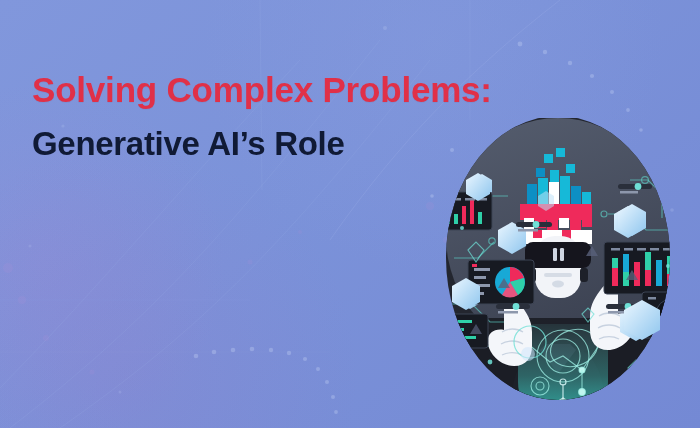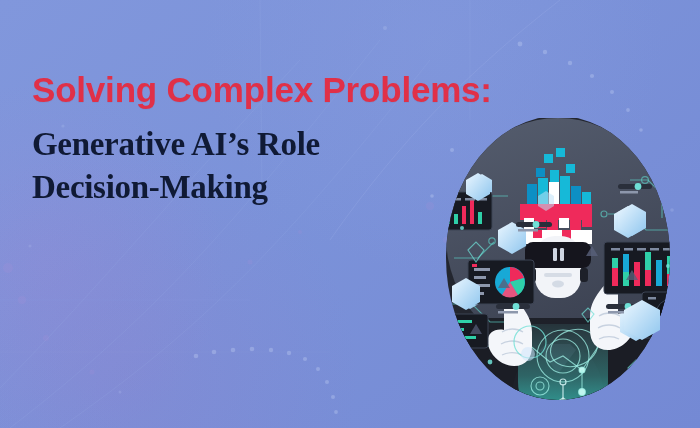--- a/index.html
+++ b/index.html
@@ -28,21 +28,21 @@
     position:absolute;left:32px;top:72px;width:540px;
   }
   .title-main{
     font-size:35px;line-height:1.0;font-weight:bold;
     color:#e03048;letter-spacing:-.2px;margin:0 0 16px 0;
     white-space:nowrap;
     text-shadow:0 1px 0 rgba(0,0,0,.04);
   }
   .title-sub{
     font-size:33px;line-height:1.30;font-weight:bold;
-    color:#101a35;letter-spacing:-.3px;margin:0;font-family:Liberation Serif, serif;
+    color:#101a35;letter-spacing:-.3px;margin:0;
   }
   .title-sub .ln{display:block;}
 
   
   .illo{
     position:absolute;left:432px;top:118px;width:268px;height:310px;
   }
   .illo svg{display:block;}
 </style>
 </head>
@@ -108,21 +108,20 @@
         <circle cx="446" cy="240" r="3"></circle>
       <circle cx="250" cy="262" r="2.5"></circle>
         <circle cx="300" cy="232" r="2"></circle>
     </g>
   </svg>
 
   <div class="copy">
     <h1 class="title-main">Solving Complex Problems:</h1>
     <h2 class="title-sub">
       <span class="ln">Generative AI’s Role</span>
-      <span class="ln">Decision-Making</span>
     </h2>
   </div>
 
   <div class="illo">
   <svg width="268" height="310" viewBox="0 0 268 310">
     <defs>
       <clipPath id="ellipClip">
         <ellipse cx="126" cy="140" rx="112" ry="142"></ellipse>
       </clipPath>
       <linearGradient id="holoG" x1="0" y1="0" x2="0" y2="1">

